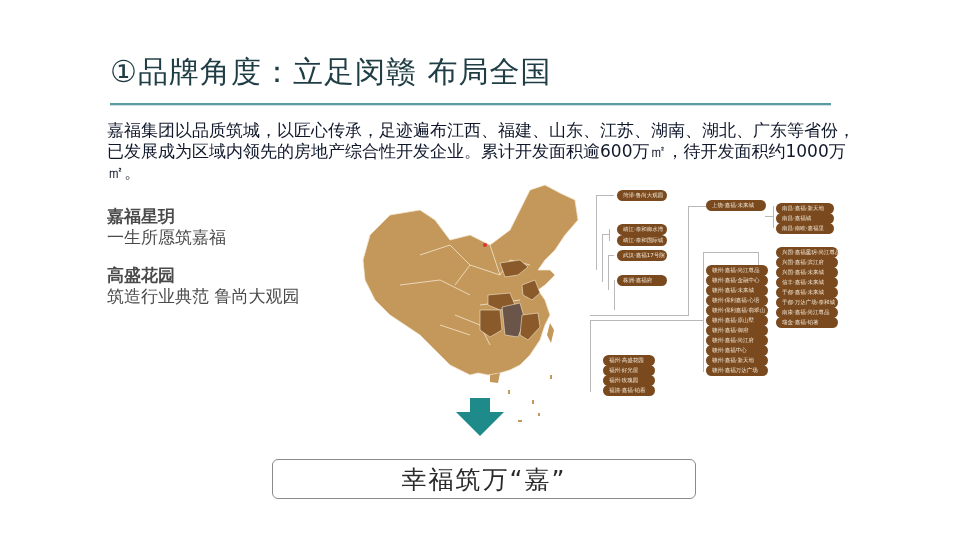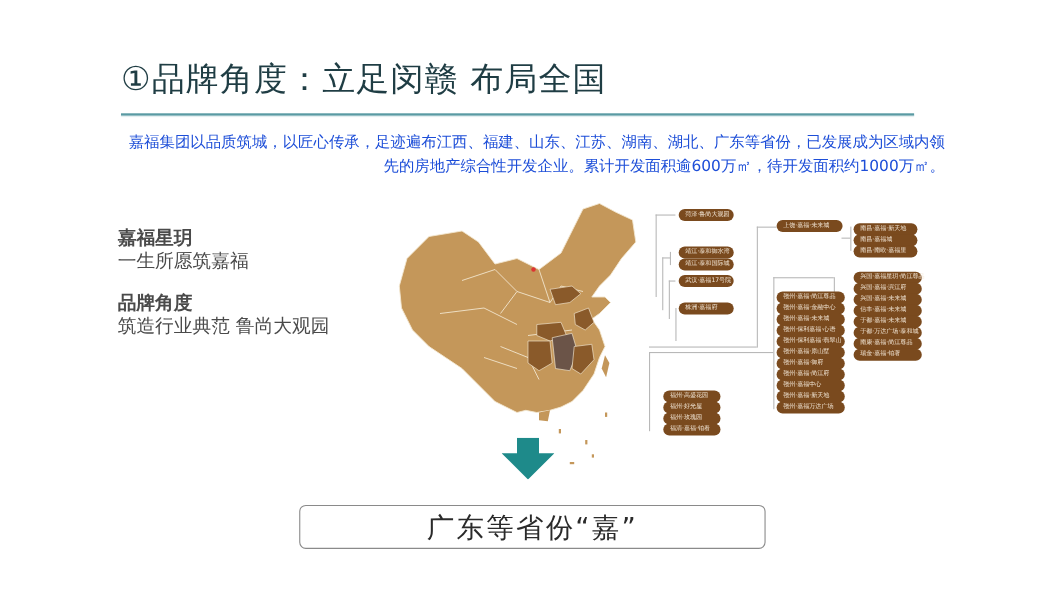--- a/index.html
+++ b/index.html
@@ -1,20 +1,20 @@
 <!DOCTYPE html>
 <html><head>
 <meta charset="utf-8">
 <style>
   html, body { margin:0; padding:0; }
   body { width:960px; height:540px; background:#ffffff; position:relative; overflow:hidden;
          font-family:"DejaVu Sans","Liberation Sans",sans-serif; color:#444; }
   .title { position:absolute; left:110px; top:52px; font-size:30px; color:#1f3d44; letter-spacing:1px; white-space:nowrap; }
   .title-rule { position:absolute; left:110px; top:103px; width:721px; height:2px; background:#5a9aa3; box-shadow:0 1px 1px #c9dfe2; }
-  .intro { position:absolute; left:107px; top:120px; width:752px; font-size:14px; line-height:21px; color:#1d4ed8;text-align:right; }
+  .intro { position:absolute; left:107px; top:120px; width:752px; font-size:17px; line-height:21px; color:#0f172a; }
   .block-title { position:absolute; left:107px; font-size:17px; font-weight:bold; color:#4a4a4a; }
   .block-text { position:absolute; left:107px; font-size:17px; color:#4a4a4a; }
   .map { position:absolute; left:360px; top:175px; width:240px; height:260px; }
   .lbl { position:absolute; height:11px; border-radius:6px; background:#7a4a1e; color:#f2e6d6; font-size:5.5px;
          line-height:11px; padding:0 6px; white-space:nowrap; box-sizing:border-box; }
   .line { position:absolute; background:#b8b8b8; }
   .arrow { position:absolute; left:456px; top:398px; }
   .slogan { position:absolute; left:272px; top:459px; width:424px; height:40px; border:1px solid #8a8a8a; border-radius:6px;
             display:flex; align-items:center; justify-content:center; font-size:25px; color:#2a2a2a; box-sizing:border-box; letter-spacing:2px; }
 </style>
@@ -23,21 +23,21 @@
 
 <div class="title">
   <span>①</span><span>品牌角度：立足闵赣 布局全国</span>
 </div>
 <div class="title-rule"></div>
 
 <div class="intro">嘉福集团以品质筑城，以匠心传承，足迹遍布江西、福建、山东、江苏、湖南、湖北、广东等省份，已发展成为区域内领先的房地产综合性开发企业。累计开发面积逾600万㎡，待开发面积约1000万㎡。</div>
 
 <div class="block-title" style="top:205px;">嘉福星玥</div>
 <div class="block-text" style="top:226px;">一生所愿筑嘉福</div>
-<div class="block-title" style="top:264px;">品牌角度</div>
+<div class="block-title" style="top:264px;">高盛花园</div>
 <div class="block-text" style="top:285px;">筑造行业典范 鲁尚大观园</div>
 
 <svg class="map" viewBox="0 0 240 260" xmlns="http://www.w3.org/2000/svg">
   <path d="M10,60 L30,40 L60,35 L75,45 L90,65 L110,60 L130,70 L150,55 L160,35 L170,15 L185,10 L200,18 L215,25 L218,45 L205,60 L195,75 L185,85 L178,95 L190,95 L195,100 L185,110 L178,115 L185,125 L190,140 L185,150 L180,165 L170,180 L160,190 L150,195 L140,198 L128,200 L118,198 L110,200 L100,195 L90,190 L80,180 L70,170 L60,160 L45,150 L30,140 L15,125 L5,105 L3,85 Z" fill="#c4975a" stroke="#f3e7d0" stroke-width="0.8"></path>
   <path d="M60,80 L90,70 M90,70 L110,90 L95,110 M40,110 L80,105 L110,120 M110,90 L140,100 L150,85 M130,70 L140,100 M120,130 L160,125 M95,140 L120,150 L130,170 M150,85 L170,90 M80,150 L110,160" stroke="#f3e7d0" stroke-width="0.8" fill="none"></path>
   <path d="M140,88 L160,85 L168,92 L158,100 L145,102 Z" fill="#8a5a2a" stroke="#f3e7d0" stroke-width="0.6"></path>
   <path d="M162,110 L175,105 L180,118 L172,125 L163,120 Z" fill="#8a5a2a" stroke="#f3e7d0" stroke-width="0.6"></path>
   <path d="M128,120 L150,118 L155,130 L140,135 L128,130 Z" fill="#8a5a2a" stroke="#f3e7d0" stroke-width="0.6"></path>
   <path d="M120,135 L140,135 L142,155 L130,162 L120,155 Z" fill="#8a5a2a" stroke="#f3e7d0" stroke-width="0.6"></path>
   <path d="M142,132 L160,128 L165,145 L158,162 L145,160 Z" fill="#6b5448" stroke="#f3e7d0" stroke-width="0.6"></path>
@@ -108,14 +108,14 @@
 <div class="lbl" style="left:776px;top:287px;width:62px;">于都·嘉福·未来城</div>
 <div class="lbl" style="left:776px;top:297px;width:62px;">于都·万达广场·泰和城</div>
 <div class="lbl" style="left:776px;top:307px;width:62px;">南康·嘉福·尚江尊品</div>
 <div class="lbl" style="left:776px;top:317px;width:62px;">瑞金·嘉福·铂著</div>
 
 <svg class="arrow" width="48" height="38" viewBox="0 0 48 38">
   <polygon points="14,0 34,0 34,14 48,14 24,38 0,14 14,14" fill="#1e8a8a"></polygon>
 </svg>
 
 <div class="slogan">
-  <span>广东等省份“嘉”</span>
+  <span>幸福筑万“嘉”</span>
 </div>
 
 </body></html>

